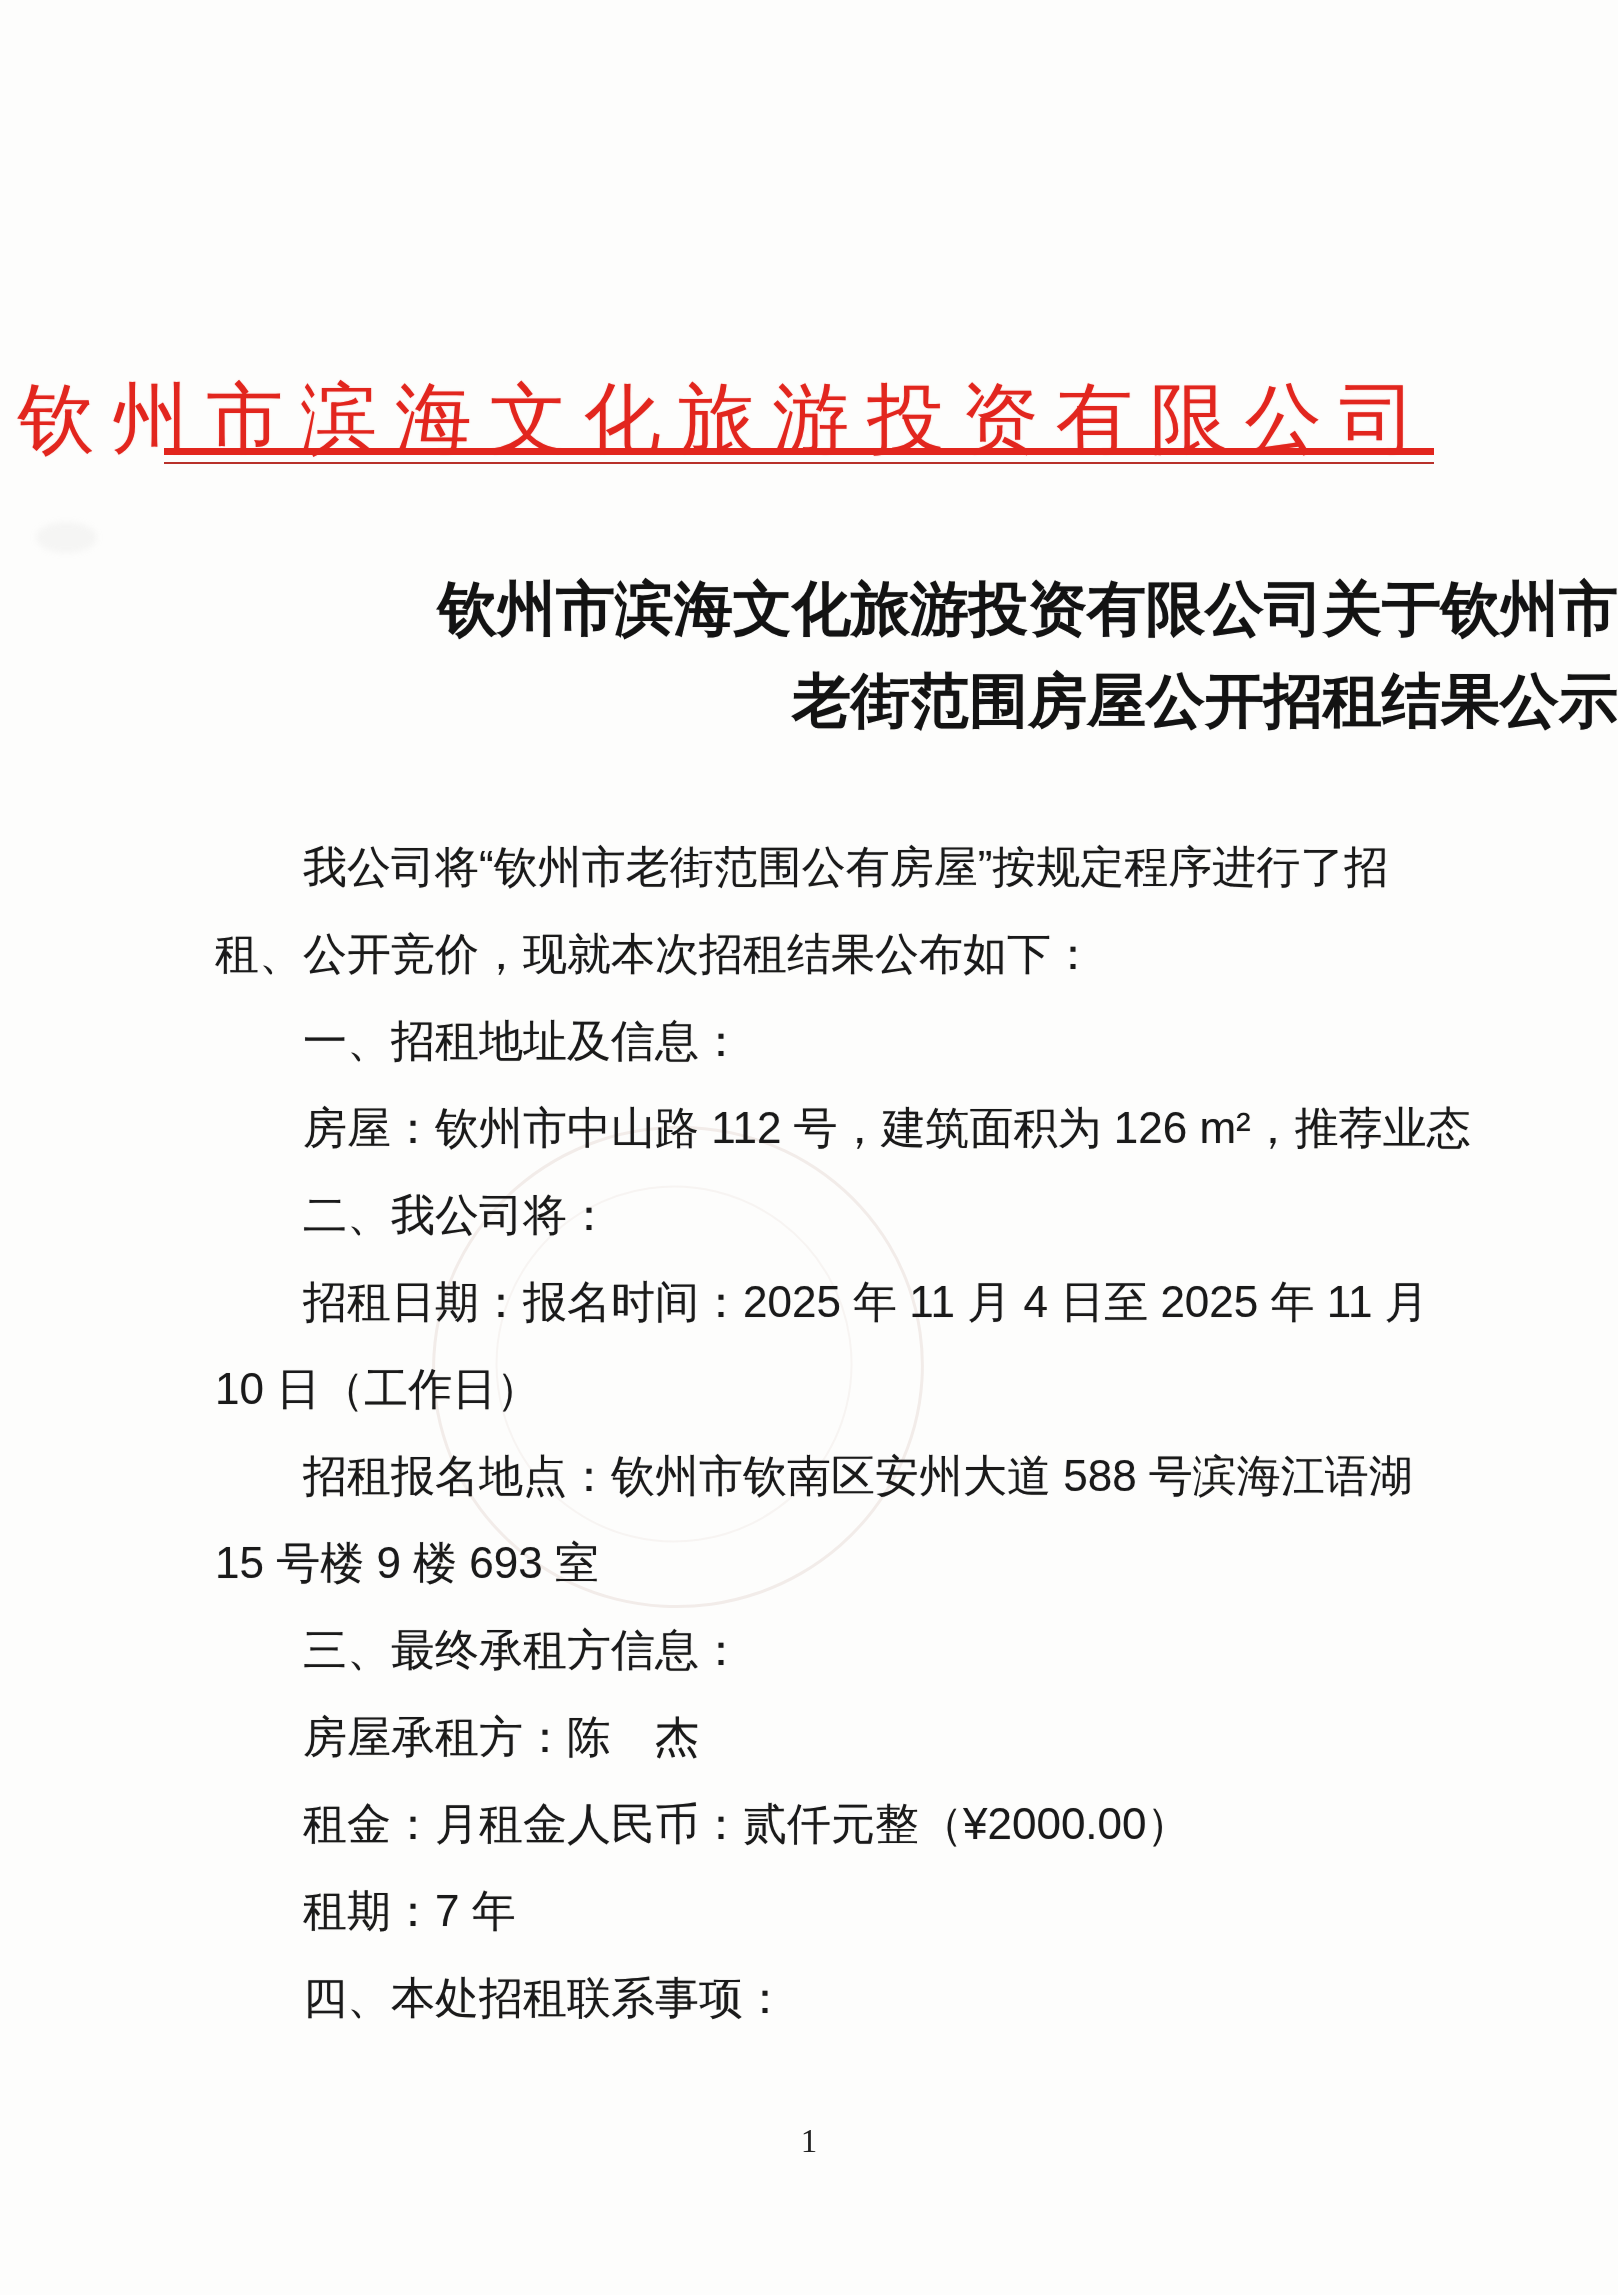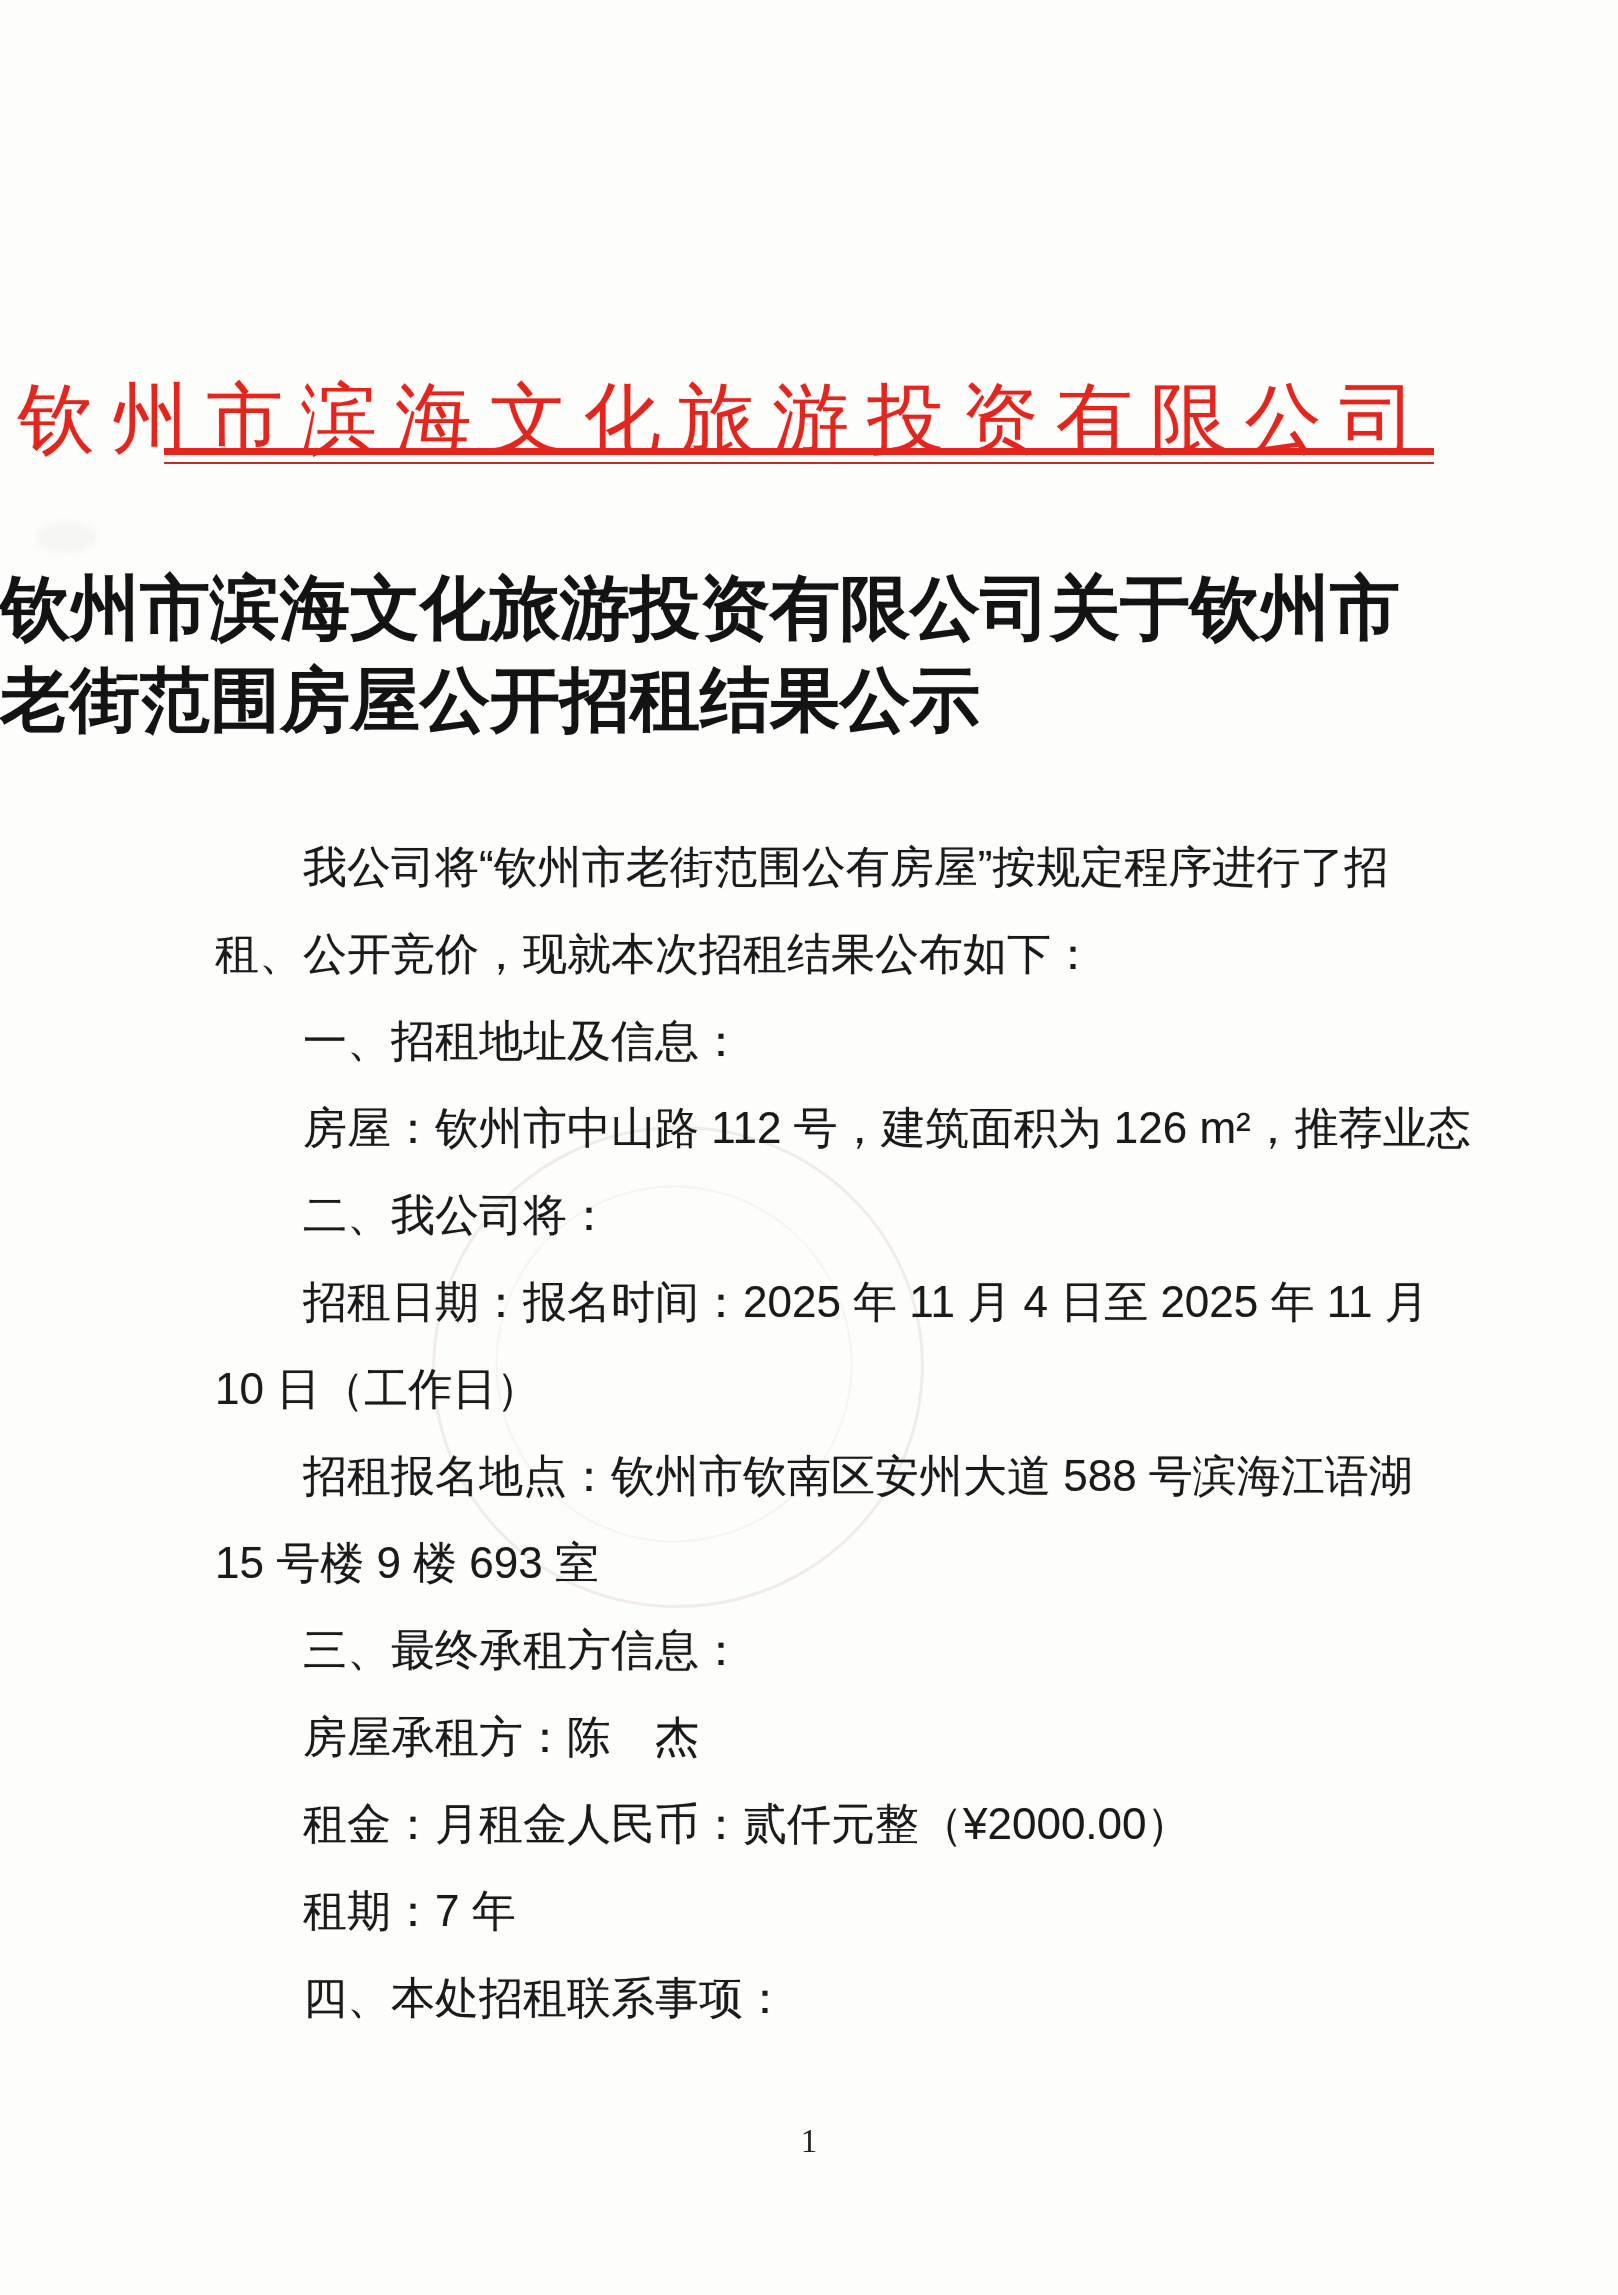--- a/index.html
+++ b/index.html
@@ -48,24 +48,24 @@
     margin-top: 7.2px;
     height: 2px;
     background: #b8312a;
   }
   
   .doc-title {
     position: absolute;
     top: 563px;
     left: 0;
     width: 100%;
-    text-align: left;
+    text-align: right;
     font-family: "Liberation Serif", serif;
     font-weight: 700;
-    font-size: 70px;
+    font-size: 59px;
     line-height: 92px;
     color: #131313;
     text-shadow: 0 0 1px rgba(0, 0, 0, 0.4);
     white-space: nowrap;
   }
   
   .body-text {
     position: absolute;
     top: 823px;
     left: 215px;

